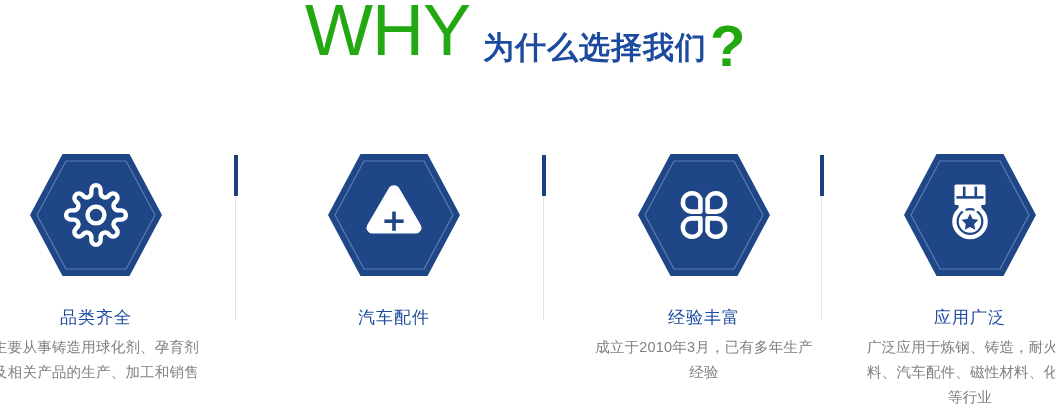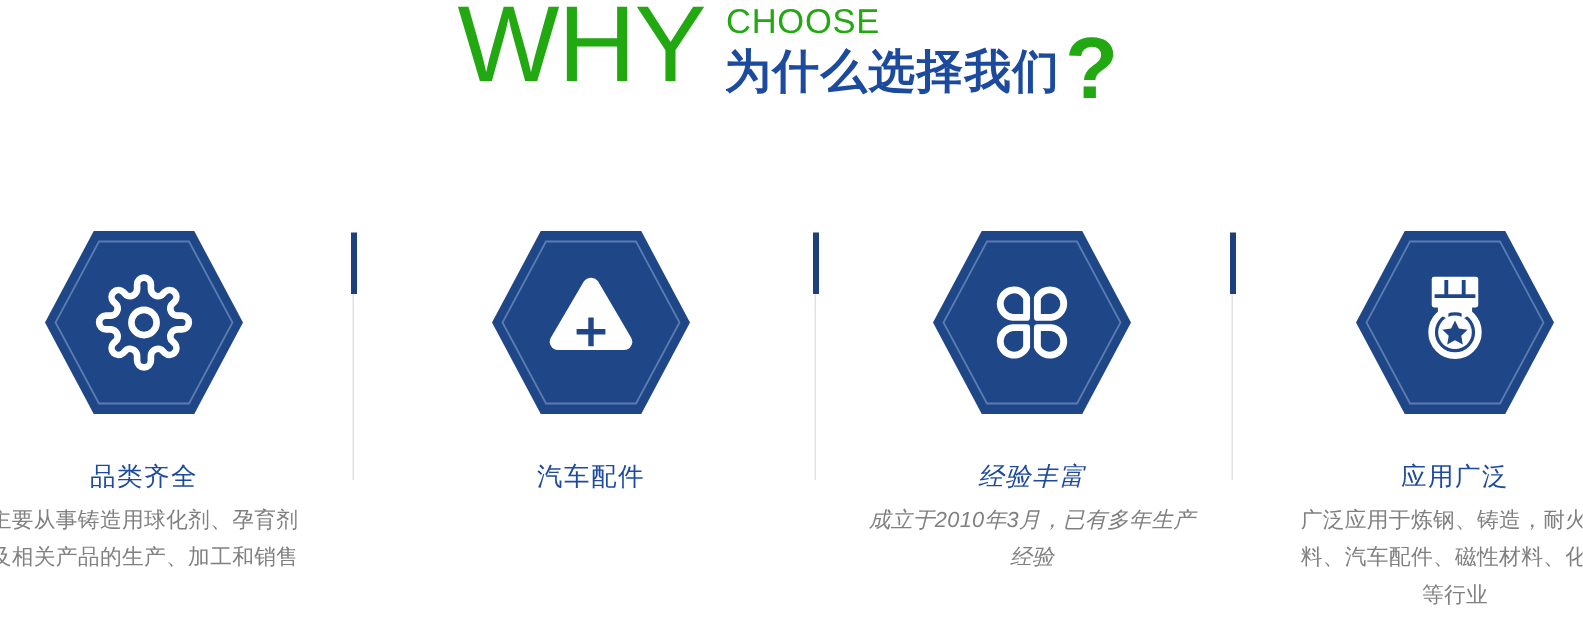--- a/index.html
+++ b/index.html
@@ -83,21 +83,21 @@
     height: 321px;
   }
   .card {
     position: absolute;
     top: 0;
     width: 264px;
     height: 321px;
   }
   .card-0 { left: -36px; }
   .card-1 { left: 262px; }
-  .card-2 { left: 556px; font-style: italic; }
+  .card-2 { left: 572px; }
   .card-3 { left: 838px; }
 
   .hex-wrap {
     position: absolute;
     left: 50%;
     top: 58px;
     width: 134px;
     height: 124px;
     margin-left: -67px;
   }
@@ -161,21 +161,20 @@
   .divider-0 { left: 234px; }
   .divider-1 { left: 542px; }
   .divider-2 { left: 820px; }
 </style>
 </head>
 <body>
 
 <div class="header">
   <div class="header-inner">
     <div class="why-word">WHY</div>
-    <div class="choose-word">CHOOSE</div>
     <div class="cn-title">为什么选择我们</div>
     <div class="qmark">?</div>
   </div>
 </div>
 
 <div class="divider divider-0">
   <div class="cap"></div>
   <div class="line"></div>
 </div>
 <div class="divider divider-1">

